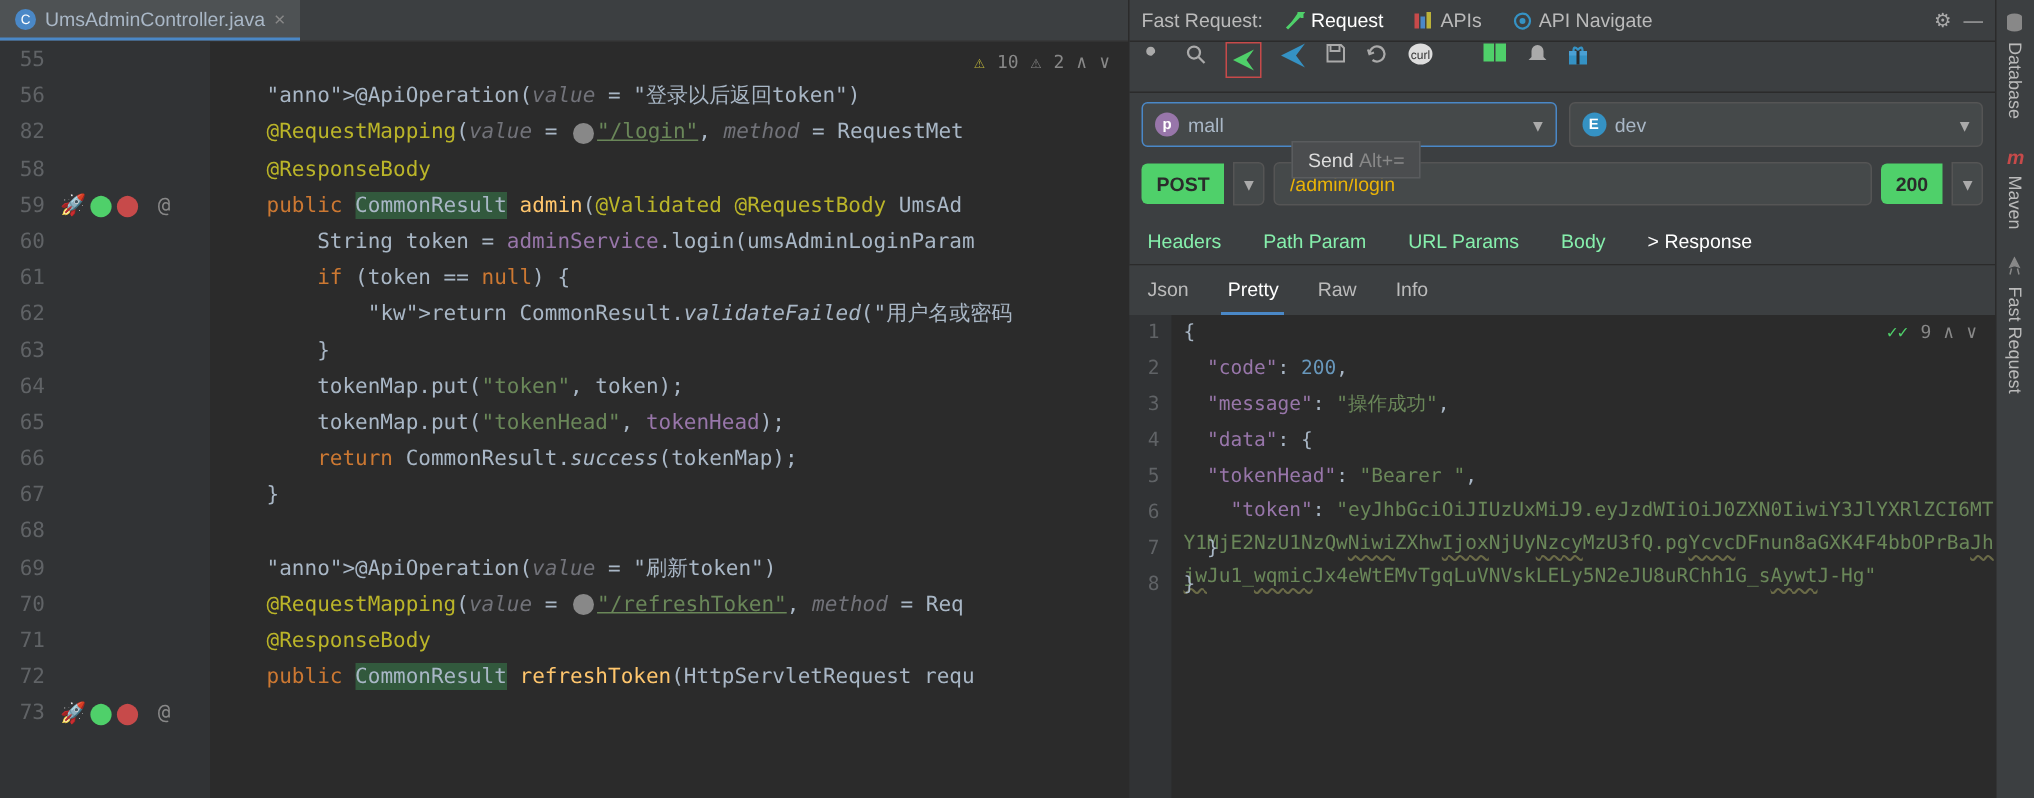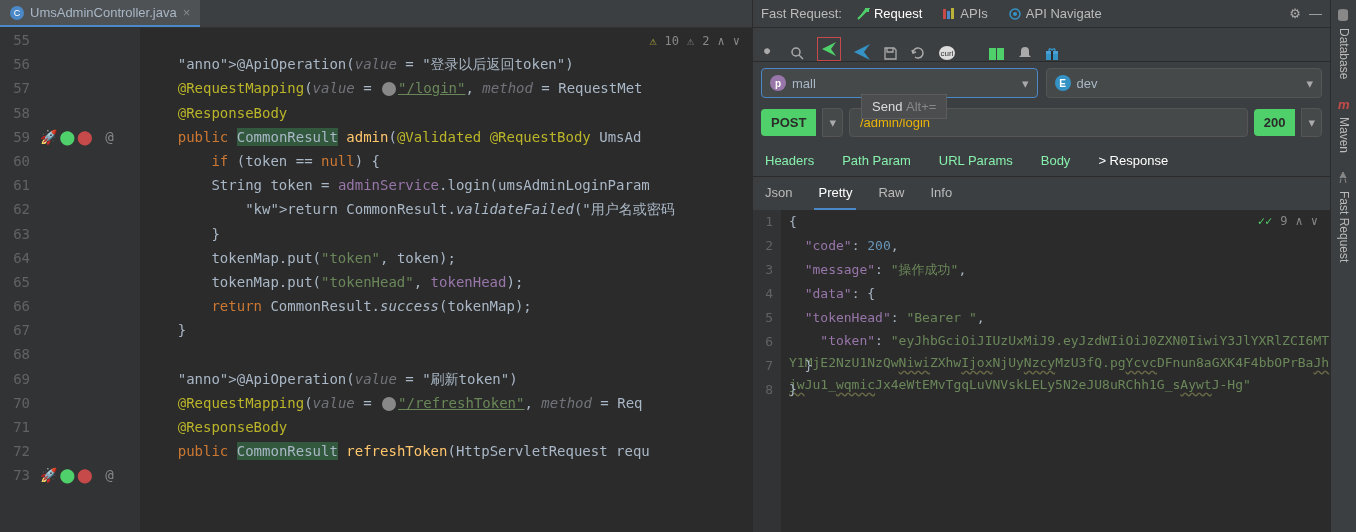--- a/index.html
+++ b/index.html
@@ -30,21 +30,21 @@
 
 .right-pane { flex: 1; background: #3c3f41; display: flex; flex-direction: column; border-left: 1px solid #2b2b2b; }
 .fr-header { height: 28px; display: flex; align-items: center; padding: 0 8px; gap: 8px; border-bottom: 1px solid #2b2b2b; }
 .fr-label { color: #bbb; }
 .fr-tab { display: flex; align-items: center; gap: 4px; padding: 4px 6px; color: #bbb; cursor: pointer; }
 .fr-tab.active { color: #fff; }
 .fr-tab.active .rq-icon svg path { stroke: #4fd06a; fill: #4fd06a; }
 .spacer { flex: 1; }
 .gear-icon, .min-icon { color: #aaa; cursor: pointer; }
 
-.toolbar { height: 34px; display: flex; align-items: flex-end; padding: 0 8px; gap: 12px; border-bottom: 1px solid #2b2b2b; }
+.toolbar { height: 34px; display: flex; align-items: flex-start; padding: 0 8px; gap: 12px; border-bottom: 1px solid #2b2b2b; }
 .tb-icon { color: #aaa; cursor: pointer; display: flex; align-items: center; }
 .tb-icon.send-green { border: 1px solid #c74a4a; padding: 3px; }
 .tb-icon.send-green svg path { fill: #4fd06a; }
 .tb-icon.send-blue svg path { fill: #3592c4; }
 
 .selectors { display: flex; padding: 6px 8px; gap: 8px; align-items: center; position: relative; }
 .selector { display: flex; align-items: center; background: #45494a; border: 1px solid #4a88c7; border-radius: 4px; padding: 4px 8px; height: 30px; flex: 1; gap: 6px; }
 .selector.env { flex: 1; border: 1px solid #555; }
 .sel-icon { width: 16px; height: 16px; border-radius: 50%; display: flex; align-items: center; justify-content: center; font-size: 10px; font-weight: bold; color: #fff; }
 .sel-icon.p { background: #9876aa; }
@@ -105,21 +105,21 @@
           <span>10</span>
         <span>⚠</span>
           <span>2</span>
         <span>∧</span>
         <span>∨</span>
       </div>
       <div class="gutter-area">
         <div class="line-numbers" id="line-nums">
             <div class="code-line">55</div>
             <div class="code-line">56</div>
-            <div class="code-line">57</div>
+            <div class="code-line">82</div>
             <div class="code-line">58</div>
             <div class="code-line">59</div>
             <div class="code-line">60</div>
             <div class="code-line">61</div>
             <div class="code-line">62</div>
             <div class="code-line">63</div>
             <div class="code-line">64</div>
             <div class="code-line">65</div>
             <div class="code-line">66</div>
             <div class="code-line">67</div>
@@ -151,22 +151,22 @@
             <div class="marker-line"></div>
             <div class="marker-line"><span style="color:#888">🚀</span><span style="color:#4fd06a">⬤</span><span style="color:#c74a4a">⬤</span>&nbsp;<span style="color:#888">@</span></div>
           </div>
       </div>
       <div class="code-area" id="code-area">
           <div class="code-line"></div>
           <div class="code-line">    <span class="&lt;span">"anno"</span>&gt;@ApiOperation(<span class="param">value</span> = "登录以后返回token")</div>
           <div class="code-line">    <span class="anno">@RequestMapping</span>(<span class="param">value</span> = <span class="world-icon"></span><span class="link-str">"/login"</span>, <span class="param">method</span> = RequestMet</div>
           <div class="code-line"><span class="anno">    @ResponseBody</span></div>
           <div class="code-line">    <span class="kw">public</span> <span class="highlight-bg">CommonResult</span> <span class="method">admin</span>(<span class="anno">@Validated</span> <span class="anno">@RequestBody</span> UmsAd</div>
+          <div class="code-line">        String token = <span style="color:#9876aa">adminService</span>.login(umsAdminLoginParam</div>
           <div class="code-line">        <span class="kw">if</span> (token == <span class="kw">null</span>) {</div>
-          <div class="code-line">        String token = <span style="color:#9876aa">adminService</span>.login(umsAdminLoginParam</div>
           <div class="code-line">            <span class="&lt;span">"kw</span>"&gt;return CommonResult.<span style="font-style:italic">validateFailed</span>("用户名或密码</div>
           <div class="code-line">        }</div>
           <div class="code-line">        tokenMap.put(<span class="str">"token"</span>, token);</div>
           <div class="code-line">        tokenMap.put(<span class="str">"tokenHead"</span>, <span style="color:#9876aa">tokenHead</span>);</div>
           <div class="code-line">        <span class="kw">return</span> CommonResult.<span style="font-style:italic">success</span>(tokenMap);</div>
           <div class="code-line">    }</div>
           <div class="code-line"></div>
           <div class="code-line">    <span class="&lt;span">"anno"</span>&gt;@ApiOperation(<span class="param">value</span> = "刷新token")</div>
           <div class="code-line">    <span class="anno">@RequestMapping</span>(<span class="param">value</span> = <span class="world-icon"></span><span class="link-str">"/refreshToken"</span>, <span class="param">method</span> = Req</div>
           <div class="code-line"><span class="anno">    @ResponseBody</span></div>

